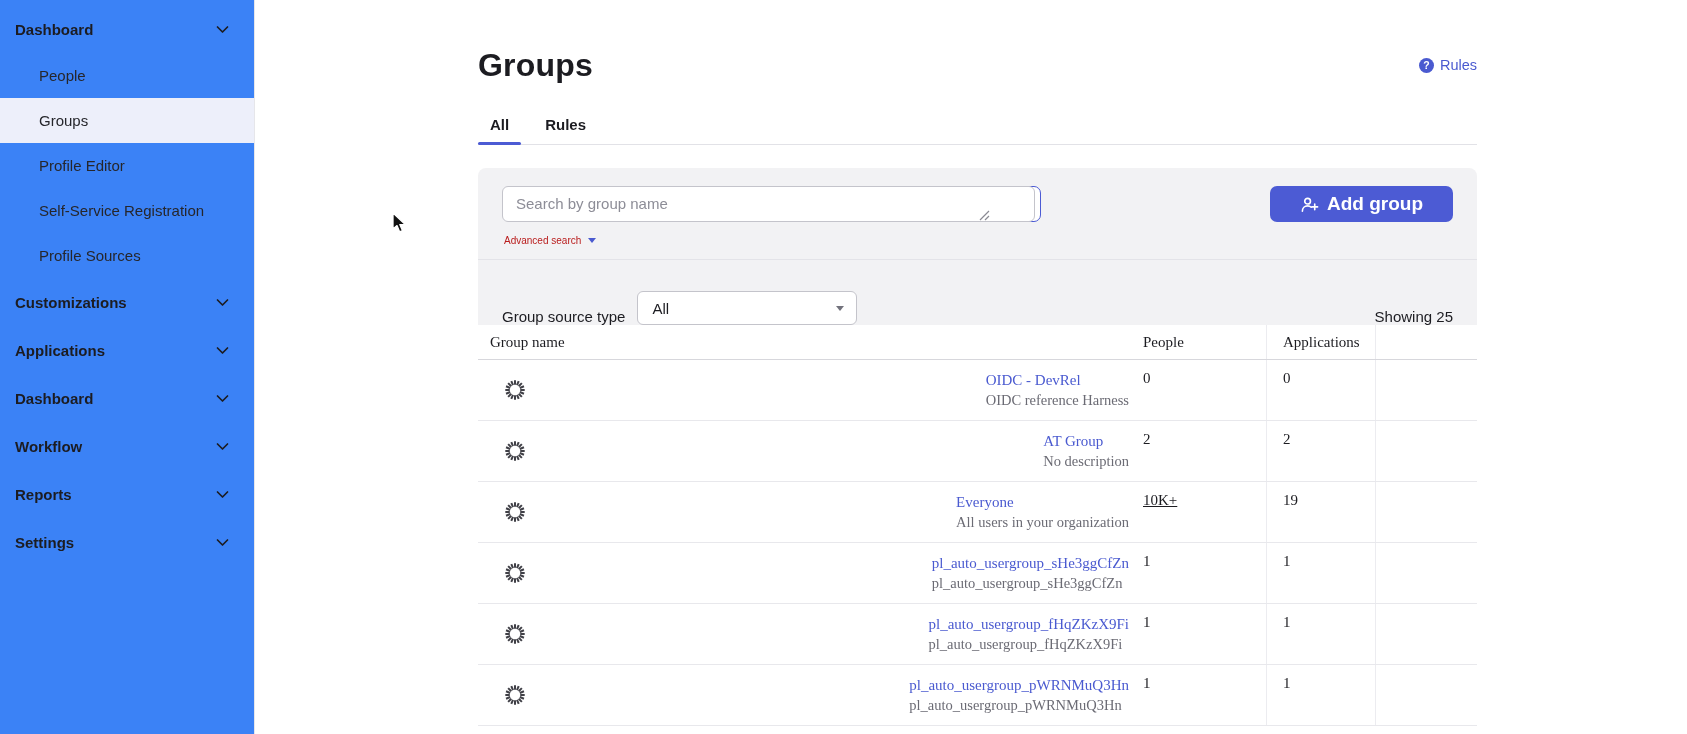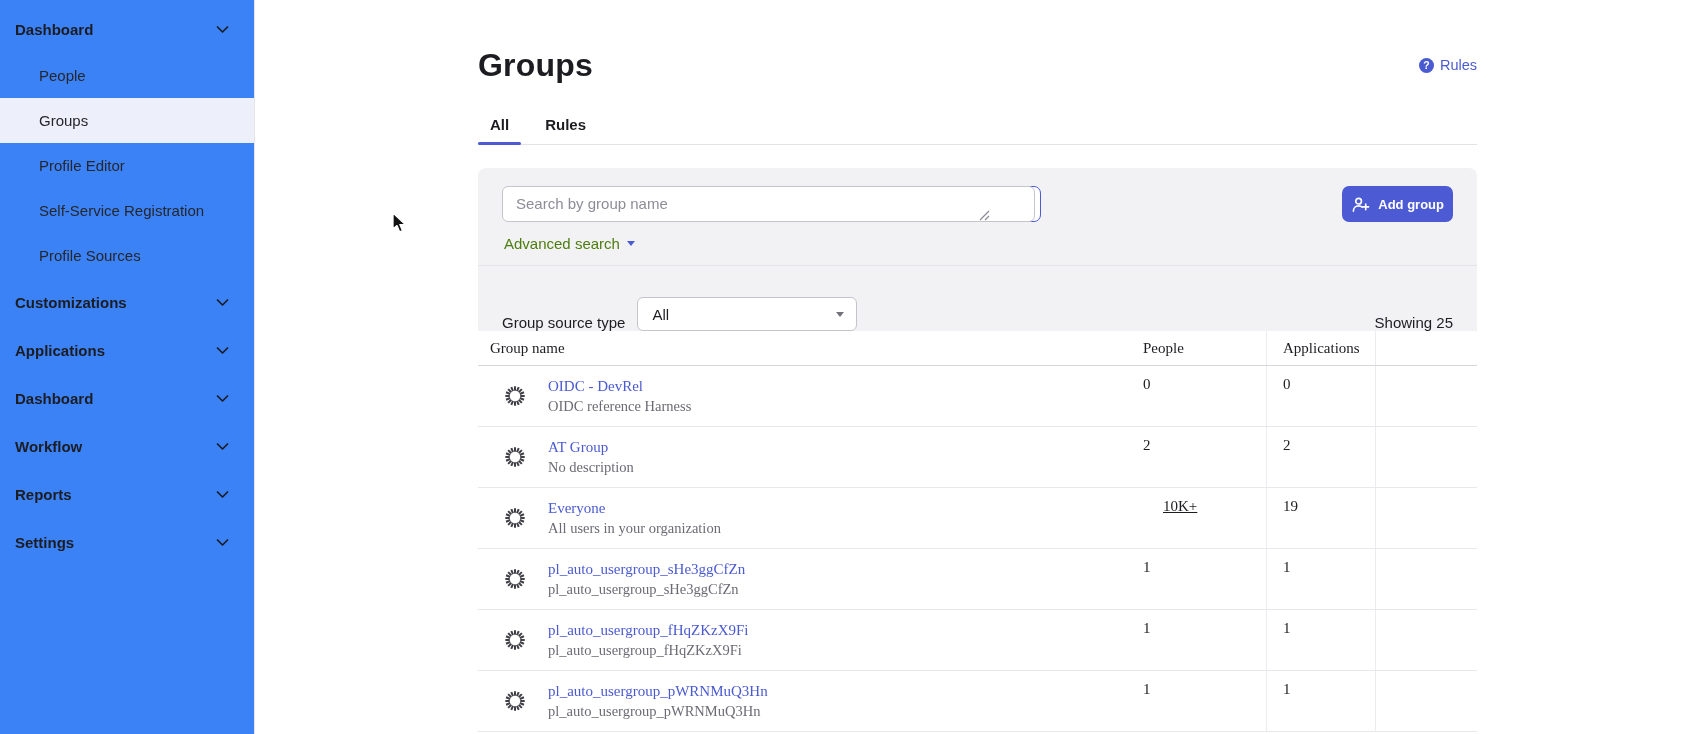--- a/index.html
+++ b/index.html
@@ -46,54 +46,54 @@
     font-size: 15px; color: #1c1c21; outline: none; overflow: hidden;
   }
   .ta-wrap textarea::placeholder { color: #8d8d97; }
   .ta-grip { position: absolute; right: 4px; bottom: 5px; width: 11px; height: 11px; }
   .search-btn {
     margin-left: 10px; width: 37px; height: 36px; background: #fff; border: 1px solid #4c5bd4;
     border-radius: 7px; display: flex; align-items: center; justify-content: center; cursor: pointer;
   }
   .add-btn {
     margin-left: auto; height: 36px; background: #4c5bd4; color: #fff; border: none; border-radius: 7px;
-    font-family: "Liberation Sans", sans-serif; font-size: 13px; font-weight: bold;
-    display: flex; align-items: center; gap: 8px; padding: 0 9px; cursor: pointer;
+    font-family: "Liberation Sans", sans-serif; font-size: 19px; font-weight: bold;
+    display: flex; align-items: center; gap: 8px; padding: 0 30px; cursor: pointer;
   }
   .adv-search { display: inline-flex; align-items: center; gap: 7px; margin: 9px 0 13px 2px;
-    font-size: 15px; color: #4d7c0f; cursor: pointer; text-decoration: none; }
+    font-size: 10px; color: #b91c1c; cursor: pointer; text-decoration: none; }
   .caret-dn { width: 0; height: 0; border-left: 4px solid transparent; border-right: 4px solid transparent; border-top: 5px solid #4a5ad0; }
   .panel-divider { height: 1px; background: #e3e3e8; }
   .panel-bottom { display: flex; align-items: flex-end; height: 65px; padding: 0 24px; }
   .gst-label { font-size: 15px; color: #1c1c21; }
   .select {
     margin-left: 12px; width: 220px; height: 34px; background: #fff; border: 1px solid #c4c4cb; border-radius: 6px;
     display: flex; align-items: center; padding: 0 12px 0 14px; font-size: 15px; color: #1c1c21; cursor: pointer;
   }
   .select .sel-caret { margin-left: auto; width: 0; height: 0; border-left: 4px solid transparent; border-right: 4px solid transparent; border-top: 5px solid #72727c; }
   .showing { margin-left: auto; font-size: 15px; color: #1c1c21; }
 
   
   .gtable { width: 999px; }
   .thead, .trow { display: grid; grid-template-columns: 651px 137px 110px 1fr; font-family: Liberation Serif, serif; }
   .thead { height: 35px; align-items: center; border-bottom: 1px solid #d7d7dc; }
   .thead .th { font-size: 15px; font-weight: 500; color: #1c1c21; }
   .th-name { padding-left: 12px; }
   .th-people { padding-left: 14px; }
   .th-apps { padding-left: 16px; }
   .trow { height: 61px; border-bottom: 1px solid #e8e8ec; }
-  .cell-name { display: flex; align-items: center; padding-left: 26px; }
+  .cell-name { display: flex; align-items: center; padding-left: 26px; justify-content: space-between; }
   .gicon { flex: 0 0 22px; margin-right: 22px; }
   .name-desc .gname { font-size: 15px; font-weight: 500; color: #4a5ad0; text-decoration: none; cursor: pointer; display: inline-block; }
   .name-desc .gdesc { font-size: 14.5px; color: #6b6b74; margin-top: 3px; }
   .cell-num { font-size: 15px; color: #1c1c21; padding-top: 10px; }
   .cell-people { padding-left: 14px; }
   .cell-apps { padding-left: 16px; border-left: 1px solid #ececf0; border-right: 1px solid #ececf0; }
   .th-apps-wrap { border-left: 1px solid #ececf0; border-right: 1px solid #ececf0; height: 100%; display: flex; align-items: center; }
-  .num-link { text-decoration: underline; cursor: pointer; margin-left: 20px; }
+  .num-link { text-decoration: underline; cursor: pointer; }
 
   
   .cursor { position: absolute; left: 391px; top: 212px; pointer-events: none; }
 </style>
 </head>
 <body>
 
 <div class="app">
 
   <aside class="sidebar">

